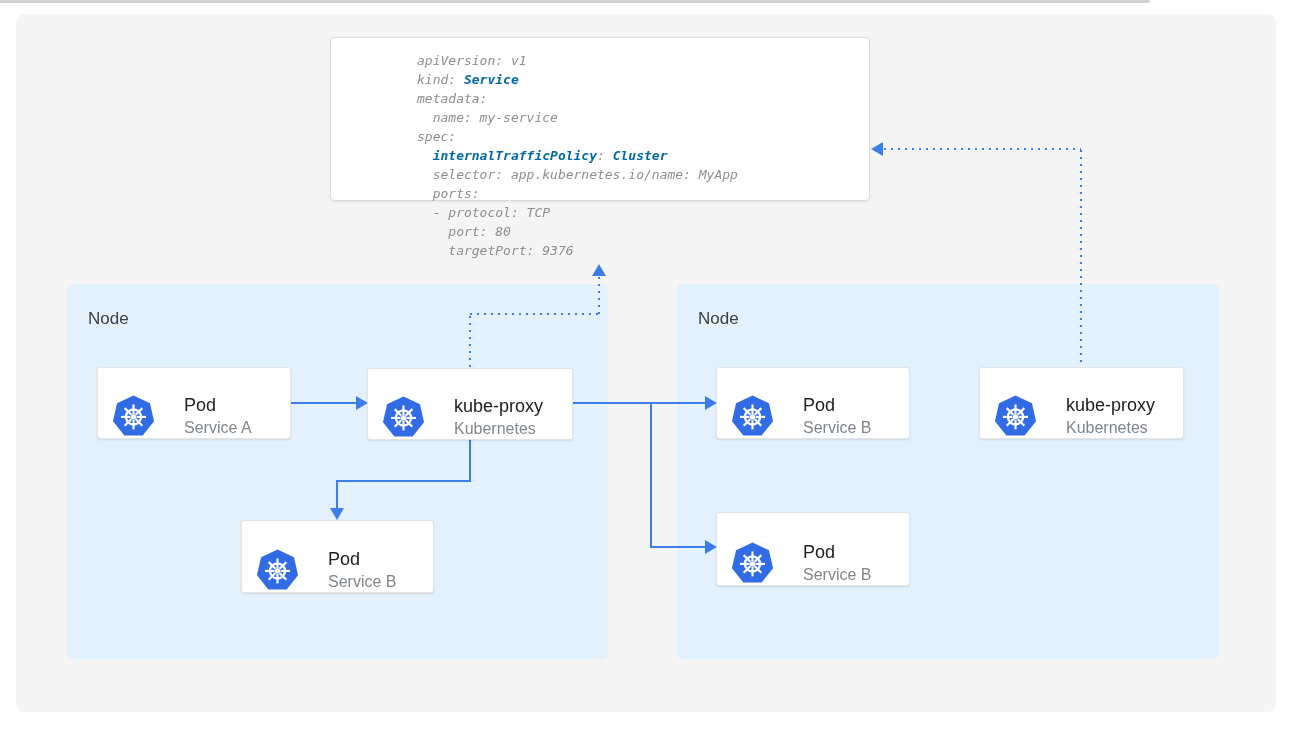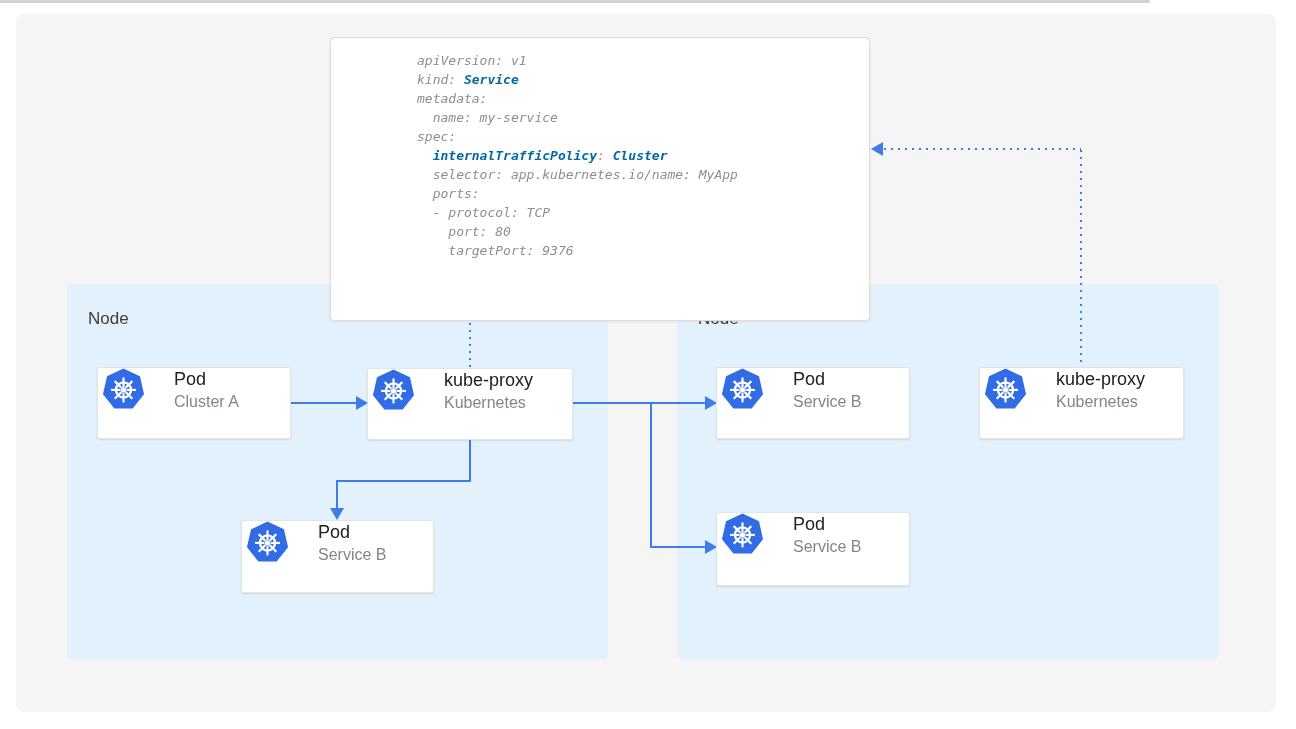--- a/index.html
+++ b/index.html
@@ -10,21 +10,21 @@
   .top-bar{
     position:absolute;left:0;top:0;width:1150px;height:3px;
     background:#d2d2d2;border-radius:0 3px 3px 0;
   }
   .panel{
     position:absolute;left:16px;top:14px;width:1260px;height:698px;
     background:var(--panel-bg,#f5f5f5);border-radius:8px;
   }
   
   .yaml-box{
-    position:absolute;left:330px;top:37px;width:540px;height:284px;
+    position:absolute;left:330px;top:37px;width:540px;height:164px;
     background:#ffffff;border:1px solid #dcdcdc;border-radius:4px;
     box-shadow:0 1px 3px rgba(0,0,0,0.07);box-sizing:border-box;
   }
   .yaml-code{
     position:absolute;left:86px;top:13px;
     font-family:"DejaVu Sans Mono","Liberation Mono",monospace;
     font-style:italic;font-size:13px;line-height:19px;
     color:#8e8e8e;white-space:pre;
   }
   .yaml-code .b{font-weight:bold;color:#0369a1;}
@@ -34,22 +34,22 @@
   }
   .node-left{left:67px;top:284px;width:541px;height:375px;}
   .node-right{left:677px;top:284px;width:542px;height:375px;}
   .node-label{
     position:absolute;left:21px;top:13px;font-size:17px;color:#3c4043;margin-top:12px;
   }
   
   .card{
     position:absolute;background:#ffffff;border:1px solid #e4e4e4;
     border-radius:3px;box-shadow:0 1px 2px rgba(0,0,0,0.10);
-    box-sizing:border-box;display:flex;align-items:flex-start;
-    padding-left:4px;
+    box-sizing:border-box;display:flex;align-items:flex-end;
+    padding-left:14px;
   }
   .card .k8s-icon{width:43px;height:43px;flex:0 0 43px;}
   .card .card-text{margin-left:29px;display:flex;flex-direction:column;}
   .card-title{font-size:18px;line-height:23px;color:#202124;}
   .card-sub{font-size:16px;line-height:21px;color:#80868b;}
   .card-pod-a     {left:97px; top:367px;width:194px;height:72px;}
   .card-kproxy-l  {left:367px;top:368px;width:206px;height:72px;}
   .card-pod-b1    {left:241px;top:520px;width:193px;height:73px;}
   .card-pod-b2    {left:716px;top:367px;width:194px;height:72px;}
   .card-pod-b3    {left:716px;top:512px;width:194px;height:74px;}
@@ -136,21 +136,21 @@
   <div class="yaml-box">
     <div class="yaml-code" id="yaml-code"><div><span>apiVersion: v1</span></div><div><span>kind: </span><span class="b">Service</span></div><div><span>metadata:</span></div><div><span>  name: my-service</span></div><div><span>spec:</span></div><div><span>  </span><span class="b">internalTrafficPolicy</span><span>: </span><span class="b">Cluster</span></div><div><span>  selector: app.kubernetes.io/name: MyApp</span></div><div><span>  ports:</span></div><div><span>  - protocol: TCP</span></div><div><span>    port: 80</span></div><div><span>    targetPort: 9376</span></div></div>
   </div>
 
   <div class="card card-pod-a">
     <svg class="k8s-icon" viewBox="0 0 100 100">
         <use href="#k8s-logo"></use>
       </svg>
     <div class="card-text">
       <div class="card-title">Pod</div>
-      <div class="card-sub">Cluster A</div>
+      <div class="card-sub">Service A</div>
     </div>
   </div>
 
   <div class="card card-kproxy-l">
     <svg class="k8s-icon" viewBox="0 0 100 100">
         <use href="#k8s-logo"></use>
       </svg>
     <div class="card-text">
       <div class="card-title">kube-proxy</div>
       <div class="card-sub">Kubernetes</div>

